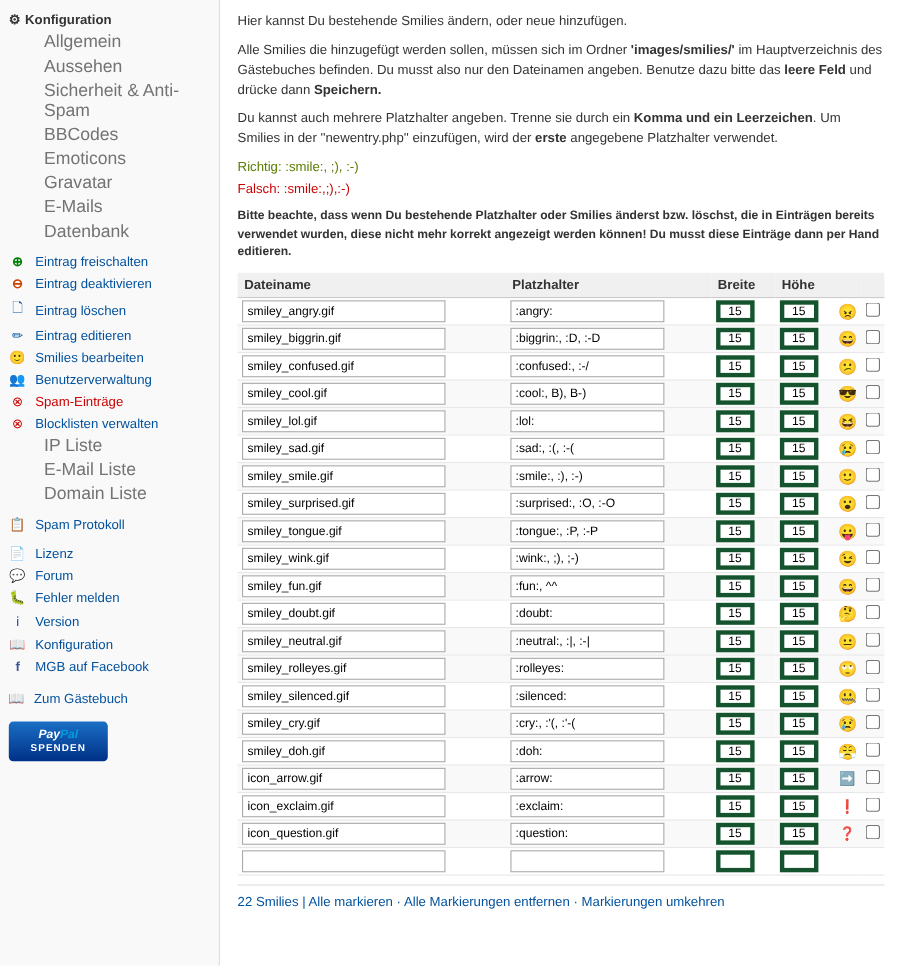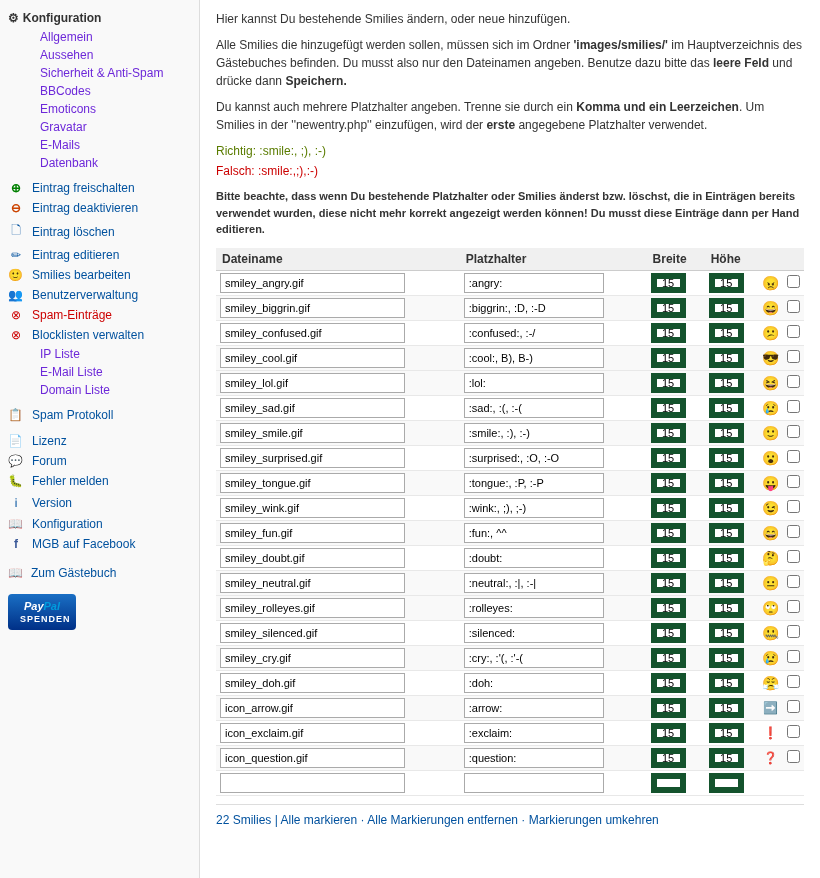--- a/index.html
+++ b/index.html
@@ -4,21 +4,21 @@
   <style>
     * { box-sizing: border-box; margin: 0; padding: 0; }
     body { font-family: Arial, Helvetica, sans-serif; font-size: 12px; color: #333; background: #fff; }
     
     .layout { display: flex; min-height: 878px; }
     
     
     .sidebar { width: 200px; min-width: 200px; padding: 8px 0; border-right: 1px solid #ddd; background: #f9f9f9; }
     .sidebar-section-title { display: flex; align-items: center; padding: 3px 8px; font-weight: bold; font-size: 12px; color: #333; cursor: pointer; }
     .sidebar-section-title .icon { margin-right: 4px; }
-    .sidebar-item { padding: 2px 8px 2px 24px; font-size: 12px; color: #6d28d9; cursor: pointer; display: flex; align-items: center; }
+    .sidebar-item { padding: 2px 8px 2px 24px; font-size: 16px; color: #737373; cursor: pointer; display: flex; align-items: center; }
     .sidebar-divider { height: 6px; }
     .sidebar-action { padding: 3px 8px 3px 8px; font-size: 12px; color: #00519e; cursor: pointer; display: flex; align-items: center; }
     .sidebar-action .icon { margin-right: 4px; width: 16px; text-align: center; }
     
     .paypal-box { margin: 8px; }
     
     .guestbook-link { padding: 6px 8px; display: flex; align-items: center; font-size: 12px; color: #00519e; cursor: pointer; }
     .guestbook-link .icon { margin-right: 4px; }
     
     
@@ -34,21 +34,21 @@
     .warning-text { margin: 10px 0; font-size: 11px; line-height: 1.5; }
     .warning-text strong { font-weight: bold; }
     
     
     .smilies-table { width: 100%; border-collapse: collapse; margin-top: 10px; }
     .smilies-table th { text-align: left; padding: 4px 6px; font-weight: bold; font-size: 12px; border-bottom: 1px solid #ccc; background: #f0f0f0; }
     .smilies-table td { padding: 2px 4px; border-bottom: 1px solid #e8e8e8; vertical-align: middle; }
     
     .input-filename { width: 185px; height: 20px; border: 1px solid #aaa; padding: 2px 4px; font-size: 11px; }
     .input-placeholder { width: 140px; height: 20px; border: 1px solid #aaa; padding: 2px 4px; font-size: 11px; }
-    .input-size { width: 35px; height: 20px; border: 6px solid #14532d; padding: 2px 4px; font-size: 11px; text-align: center; }
+    .input-size { width: 35px; height: 20px; border: 4px solid #14532d; padding: 2px 4px; font-size: 11px; text-align: center; }
     
     .smiley-preview { width: 16px; height: 16px; display: inline-flex; align-items: center; justify-content: center; font-size: 14px; }
     
     .checkbox-cell { width: 20px; text-align: center; }
     
     .footer-actions { margin-top: 12px; font-size: 12px; color: #333; }
     .footer-actions span { color: #00519e; cursor: pointer; }
     
     
     .sm-angry::after { content: "😠"; }
@@ -196,21 +196,21 @@
     </div>
 
     <div class="sidebar-divider"></div>
 
     <div class="guestbook-link">
       <span class="icon">📖</span>
       <span style="margin-left:4px;">Zum Gästebuch</span>
     </div>
 
     <div class="paypal-box">
-      <div style="background: linear-gradient(to bottom, #1a6fc4, #003087); color:white; font-weight:bold; font-size:11px; padding:6px 12px; border-radius:4px; cursor:pointer; text-align:center; width:68px;">
+      <div style="background: linear-gradient(to bottom, #1a6fc4, #003087); color:white; font-weight:bold; font-size:11px; padding:6px 12px; border-radius:4px; cursor:pointer; text-align:center; width:90px;">
         <span style="font-style:italic;">Pay</span><span style="font-style:italic; color:#009cde;">Pal</span><br>
         <span style="font-size:9px; letter-spacing:1px;">SPENDEN</span>
       </div>
     </div>
   </div>
 
   <div class="main">
     <div class="intro-text">
       <p>Hier kannst Du bestehende Smilies ändern, oder neue hinzufügen.</p>
       <p>

